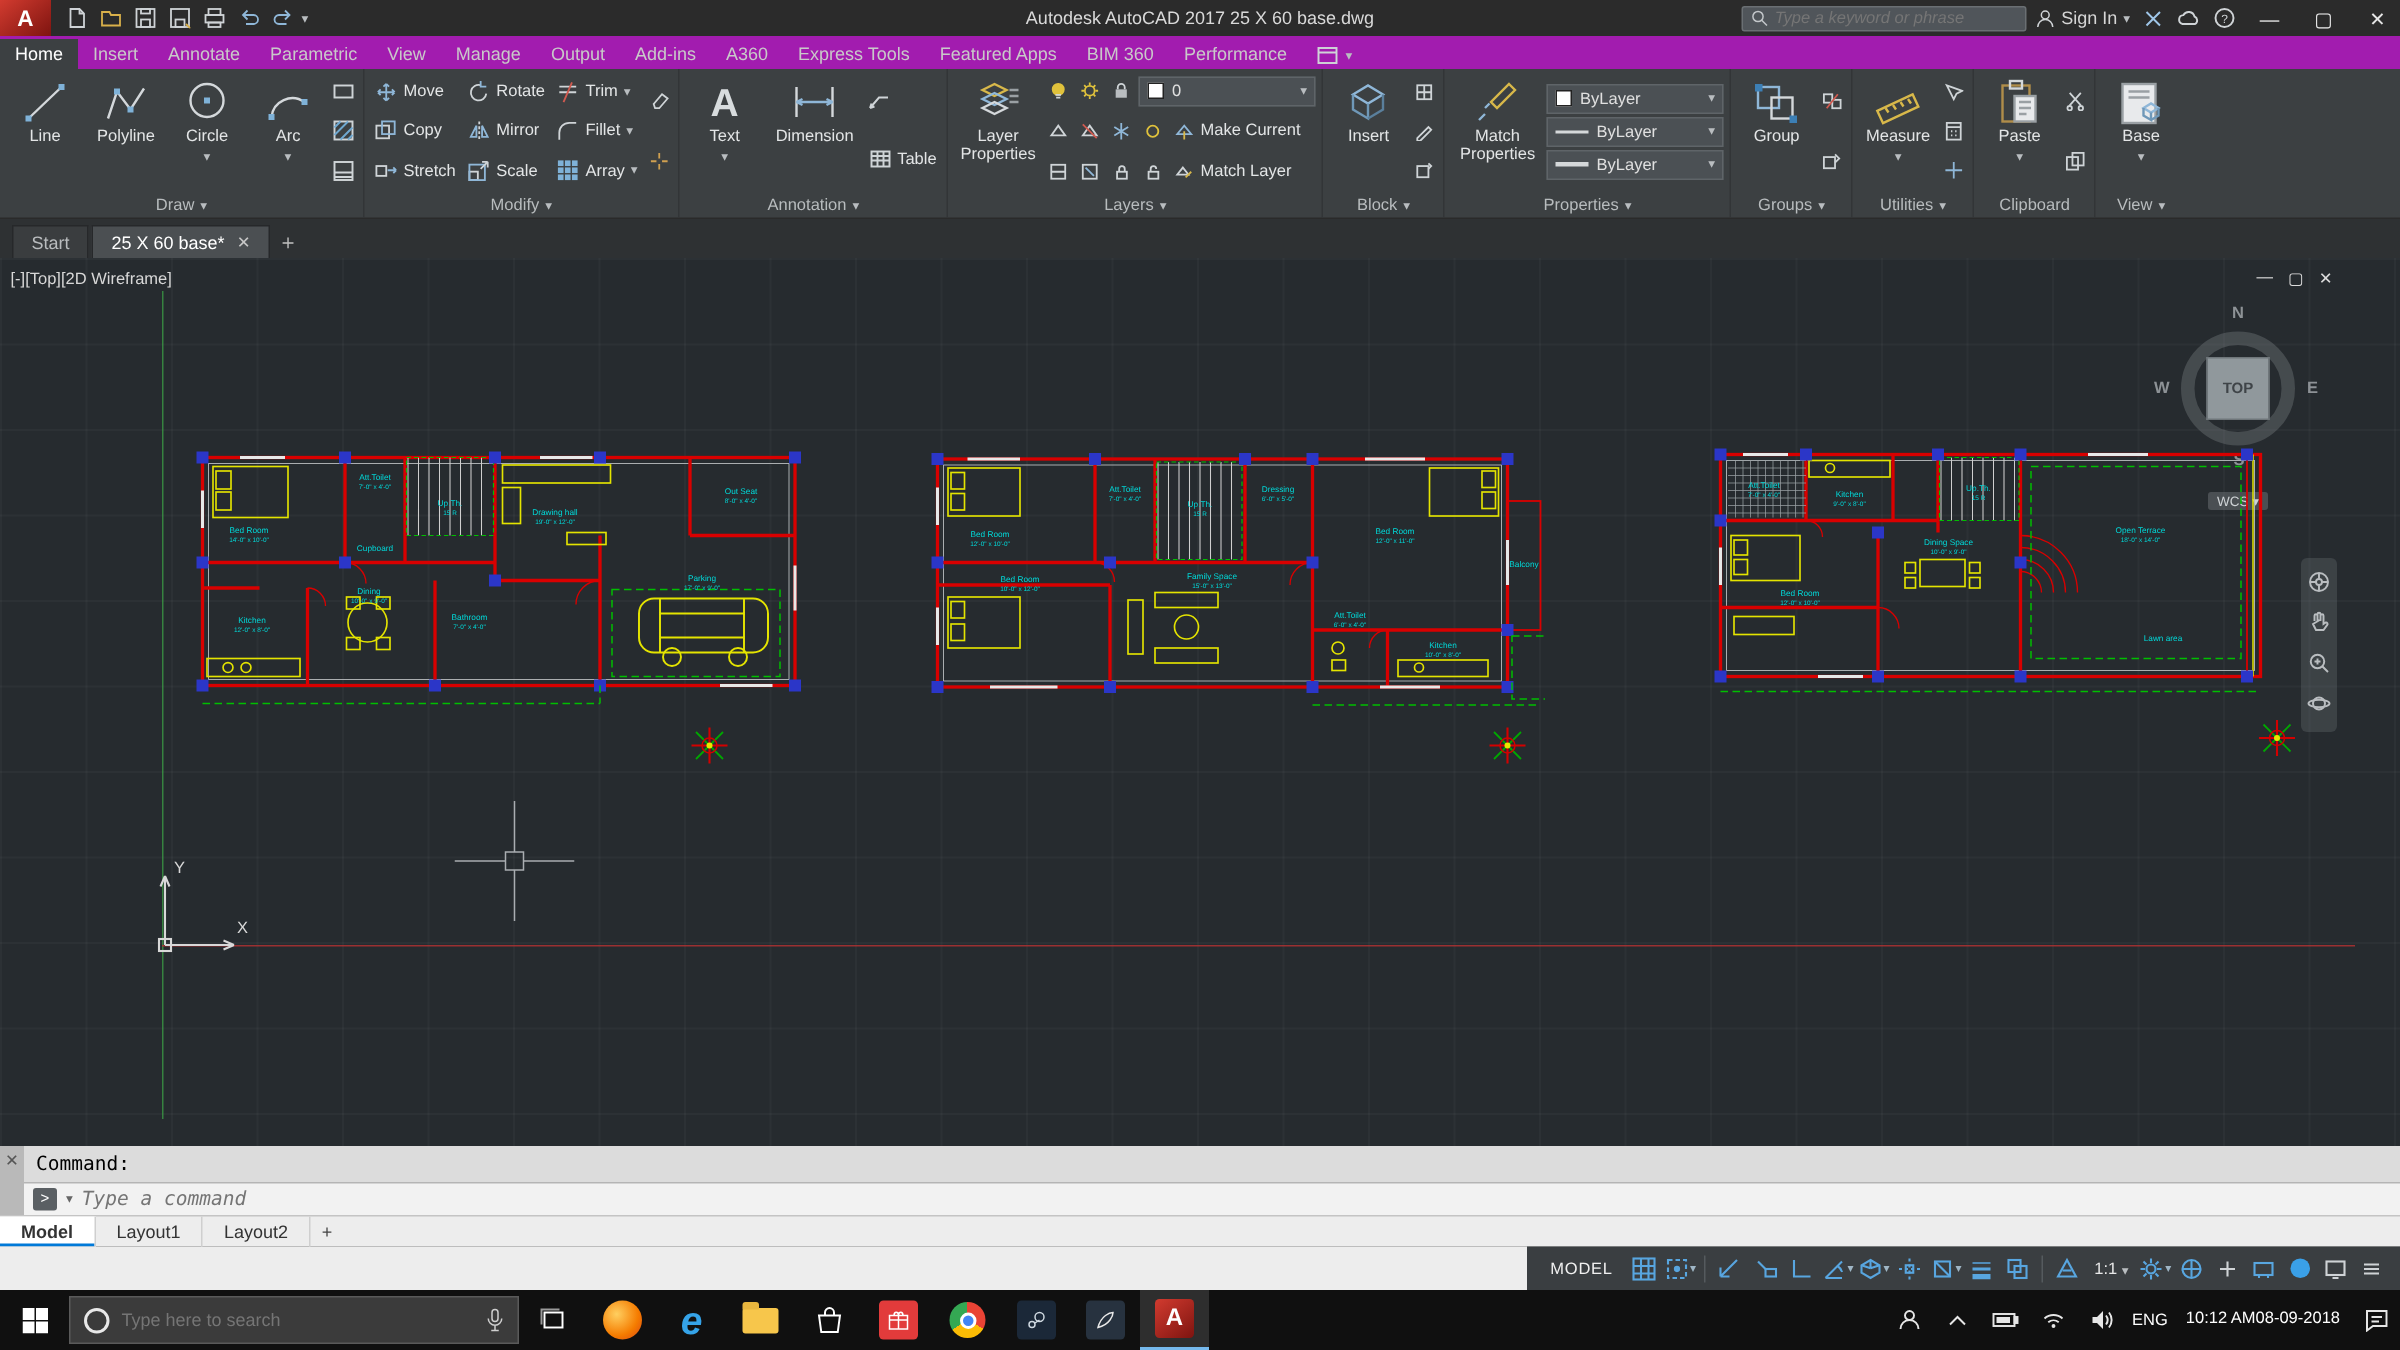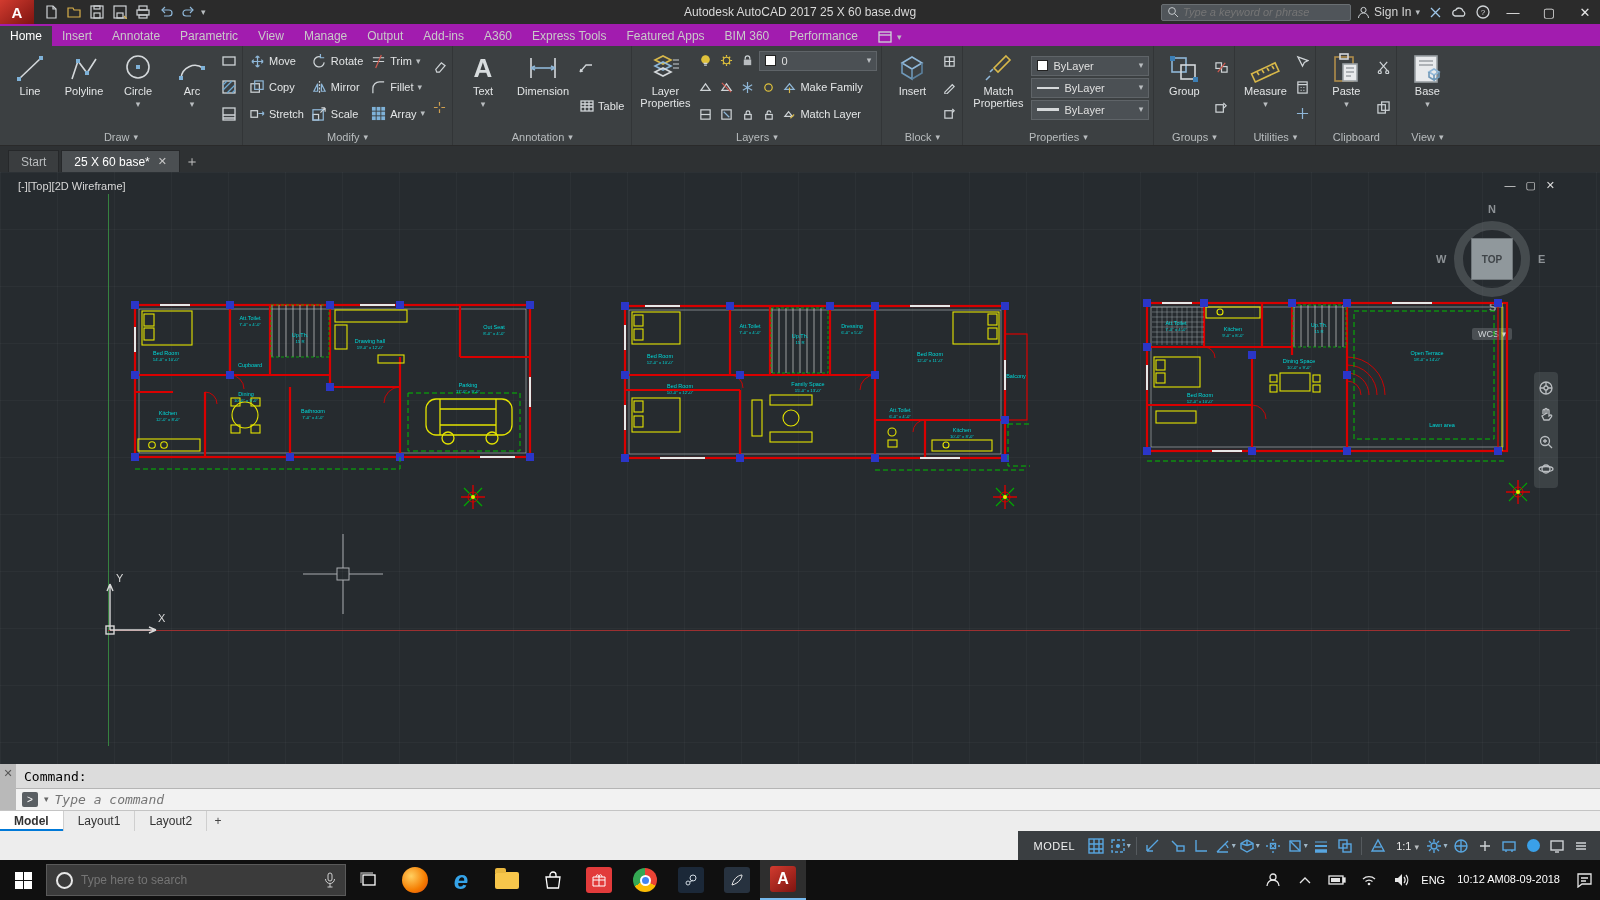--- a/index.html
+++ b/index.html
@@ -50,21 +50,21 @@
   .filetabs{height:26px;background:#2e3133;display:flex;align-items:flex-end;gap:2px;padding-left:8px;flex:0 0 auto}
   .ftab{height:22px;display:flex;align-items:center;gap:8px;padding:0 12px;font-size:12px;background:#3a3d3f;color:#b9bcbe;border:1px solid #26282a;border-bottom:0}
   .ftab.active{background:#4b4f52;color:#fff}
   .ftab .x{color:#c7c7c7;font-size:11px}
   .ftab-add{width:20px;height:20px;display:flex;align-items:center;justify-content:center;color:#bfbfbf;font-size:14px}
 
   
   .viewport{flex:1;position:relative;background:#262b2f;overflow:hidden;
     background-image:linear-gradient(rgba(255,255,255,.028) 1px,transparent 1px),linear-gradient(90deg,rgba(255,255,255,.028) 1px,transparent 1px);
     background-size:57px 57px}
-  .vp-label{position:absolute;left:18px;top:8px;color:#d8d8d8;font-size:11px}
+  .vp-label{position:absolute;left:7px;top:8px;color:#d8d8d8;font-size:11px}
   .vp-winctl{position:absolute;right:45px;top:7px;display:flex;gap:10px;color:#dcdcdc;font-size:11px}
   .axis-y{position:absolute;left:108px;top:22px;width:1px;height:552px;background:rgba(60,160,70,.75)}
   .axis-x{position:absolute;left:108px;top:458px;height:1px;right:30px;background:rgba(185,50,50,.8)}
   .viewcube{position:absolute;left:1450px;top:45px;width:84px;height:84px}
   .vc-ring{position:absolute;left:4px;top:4px;width:76px;height:76px;border-radius:50%;border:9px solid rgba(130,134,138,.35)}
   .vc-face{position:absolute;left:21px;top:21px;width:42px;height:42px;background:#90989c;border:1px solid #6f767a;color:#3f4448;font-size:10px;font-weight:bold;display:flex;align-items:center;justify-content:center}
   .vc-l{position:absolute;color:#8d9296;font-size:11px;font-weight:bold}
   .wcs{position:absolute;left:1472px;top:156px;background:rgba(110,115,119,.5);color:#cfd3d6;font-size:9px;padding:1px 6px;border-radius:2px}
   .navbar{position:absolute;left:1534px;top:200px;width:24px;border-radius:4px;background:rgba(120,124,128,.28);display:flex;flex-direction:column;align-items:center;gap:8px;padding:8px 0}
   .navbar svg{stroke:#b9bdc0;fill:none;stroke-width:1.3}
@@ -497,21 +497,21 @@
             <span class="ti">
                 <svg width="13" height="13" viewBox="0 0 14 14">
                   <circle cx="7" cy="7" r="4" stroke="#e0c23c"></circle>
                 </svg>
               </span>
             <div class="sb">
                 <svg width="13" height="13" viewBox="0 0 14 14">
                   <path d="M2 9l5-6 5 6z" stroke="#8fb7d8"></path>
                   <path d="M7 13V7" stroke="#d8b84a"></path>
                 </svg>
-                <span>Make Family</span>
+                <span>Make Current</span>
               </div>
           </div>
           <div class="lrow">
             <span class="ti">
                 <svg width="13" height="13" viewBox="0 0 14 14">
                   <rect x="2" y="2" width="10" height="10"></rect>
                   <path d="M2 7h10"></path>
                 </svg>
               </span>
             <span class="ti">

